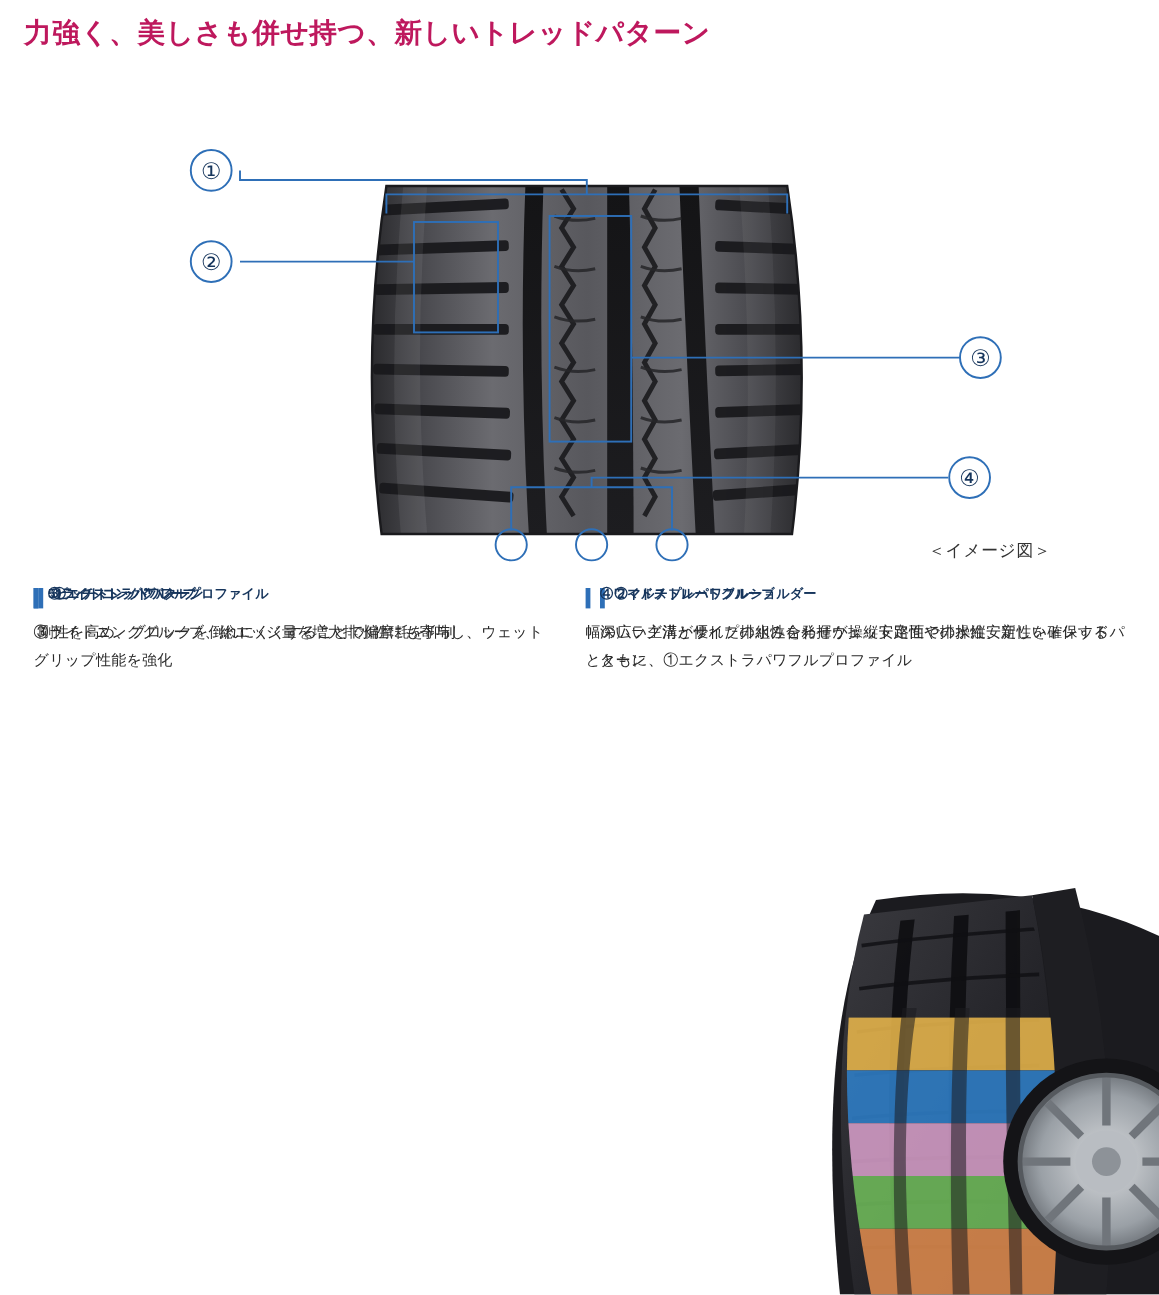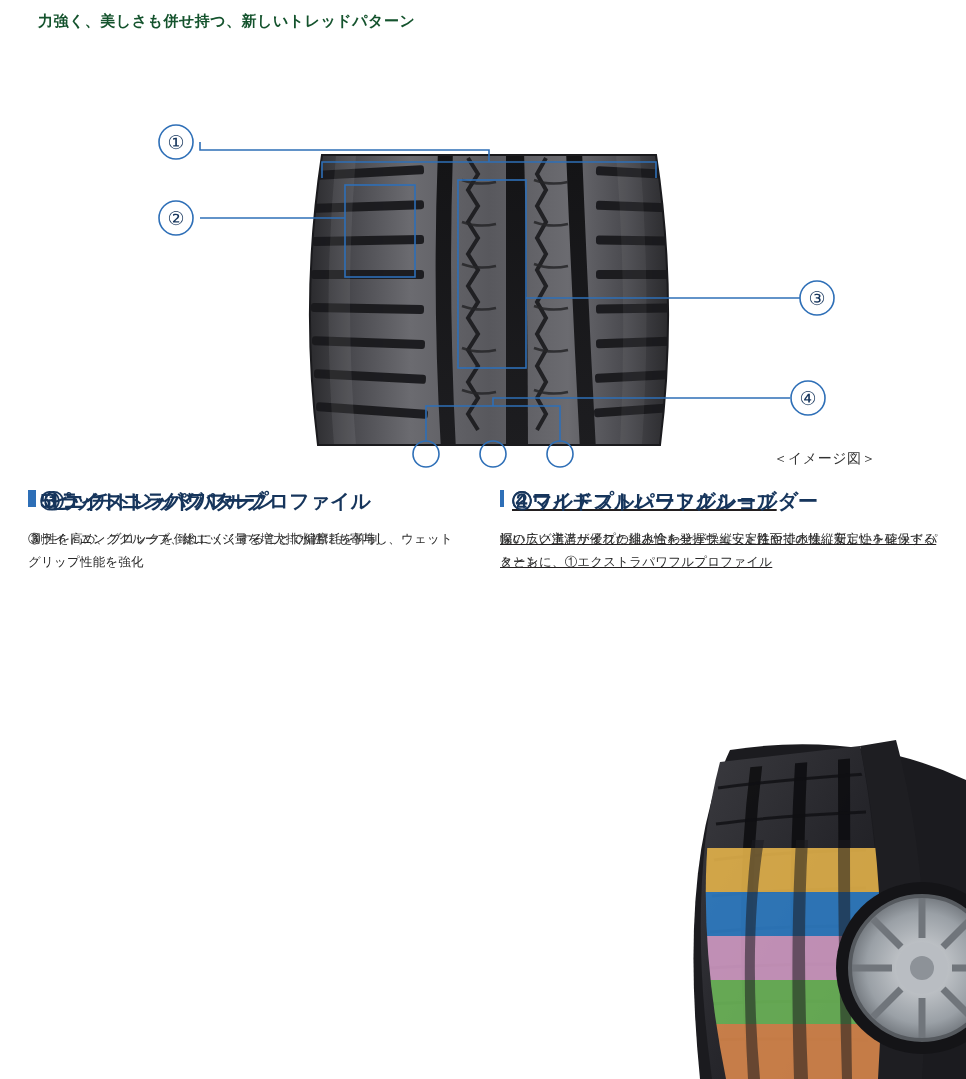--- a/index.html
+++ b/index.html
@@ -10,26 +10,26 @@
   body {
     width: 966px;
     height: 1079px;
     position: relative;
     font-family: "Liberation Sans", sans-serif;
     color: #231f20;
     overflow: hidden;
   }
   .page-title {
     position: absolute;
-    left: 38px;
+    left: 20px;
     top: 12px;
-    font-size: 15px;
+    font-size: 23px;
     font-weight: bold;
     letter-spacing: 0.5px;
-    color: #14532d;
+    color: #be185d;
   }
 
   
   .diagram {
     position: absolute;
     left: 0;
     top: 50px;
     width: 966px;
     height: 420px;
   }
@@ -48,21 +48,21 @@
   .features {
     position: absolute;
     left: 0;
     top: 488px;
     width: 966px;
   }
   .feat {
     position: absolute;
   }
   .feat-head {
-    font-size: 20px;
+    font-size: 11px;
     font-weight: bold;
     color: #16355c;
     padding-left: 12px;
     position: relative;
     line-height: 1.3;
   }
   .feat-head::before {
     content: "";
     position: absolute;
     left: 0;
@@ -75,21 +75,21 @@
     margin-top: 14px;
     font-size: 12.5px;
     line-height: 1.85;
     color: #2a2a2a;
     letter-spacing: 0.2px;
   }
 
   .f1 { left: 32px;  top: 0;   width: 430px; }
   .f2 { left: 500px; top: 0;   width: 440px; }
   .f3 { left: 28px;  top: 140; width: 430px; }
-  .f4 { left: 500px; top: 140; width: 440px; text-decoration: underline; }
+  .f4 { left: 488px; top: 140; width: 440px; }
   .f5 { left: 28px;  top: 270; width: 430px; }
 
   
   .tire-photo {
     position: absolute;
     left: 660px;
     top: 740px;
     width: 306px;
     height: 339px;
     overflow: hidden;

